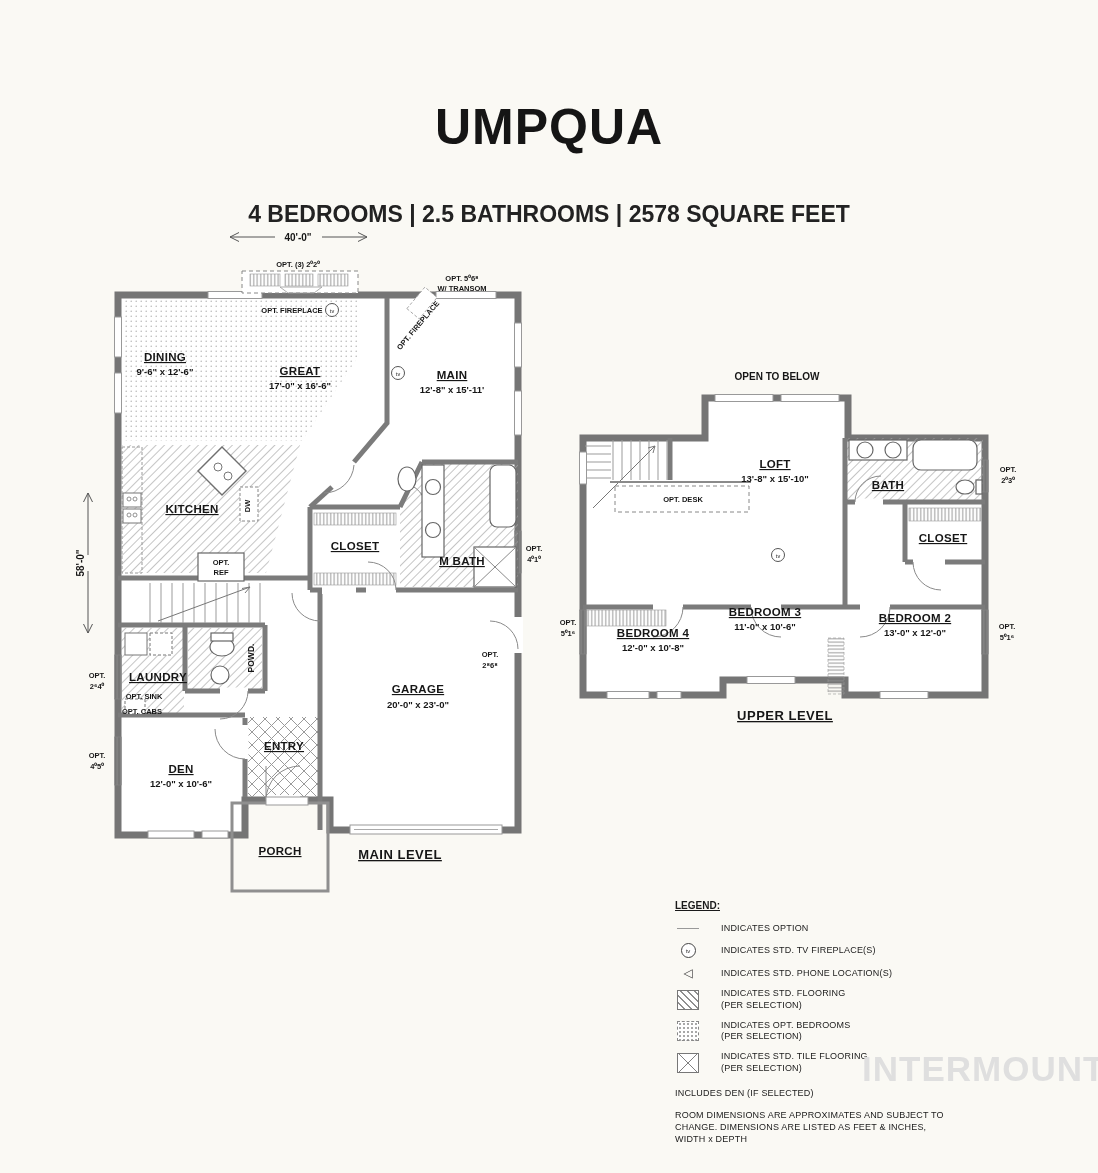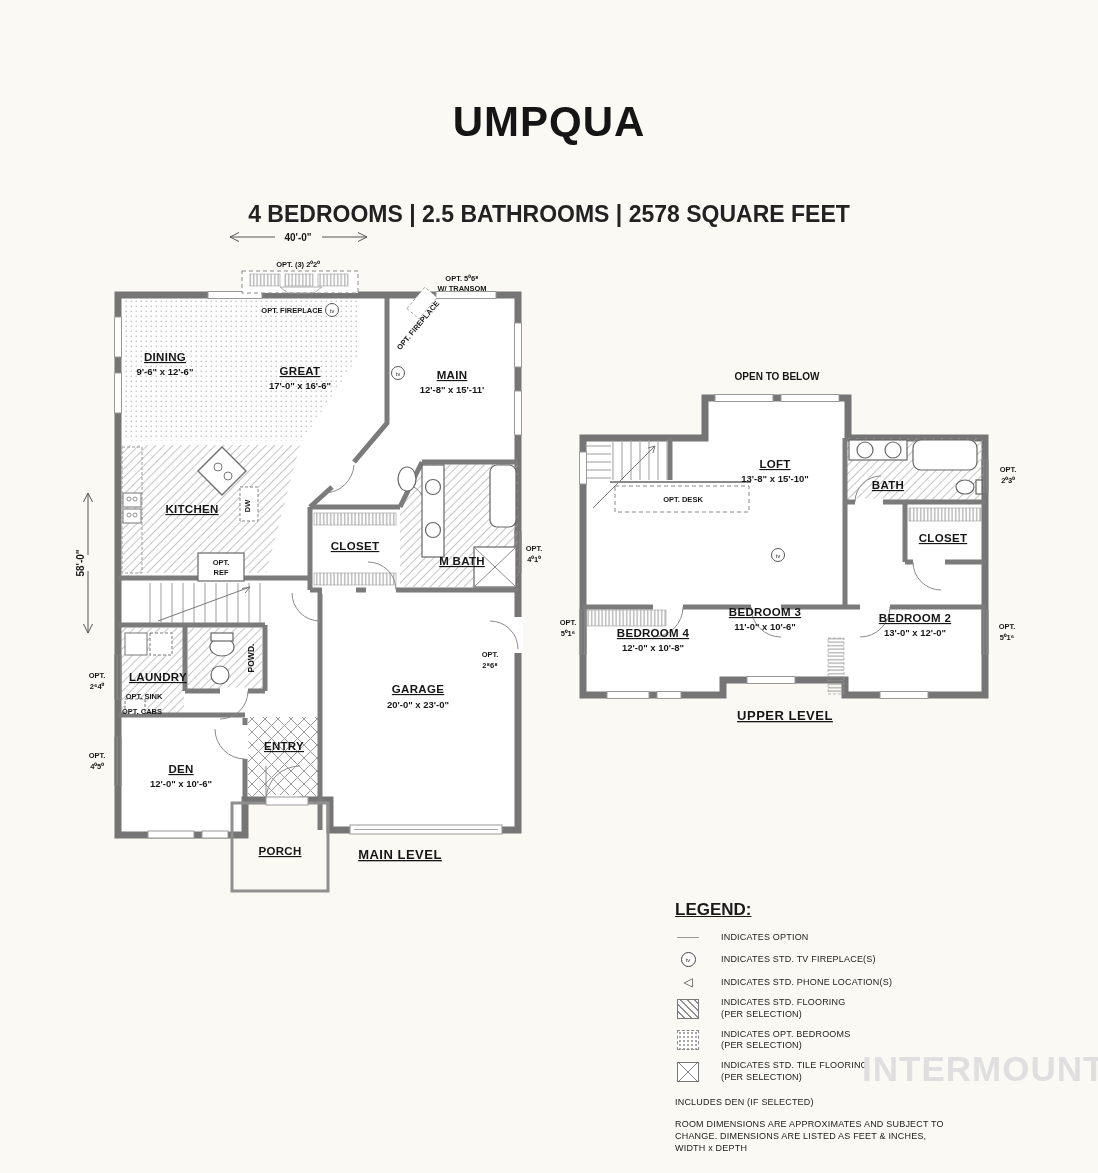--- a/index.html
+++ b/index.html
@@ -1,32 +1,32 @@
 <!DOCTYPE html>
 <html><head>
 <meta charset="utf-8">
 <style>
   html,body{margin:0;padding:0;}
   .canvas{position:relative;width:1098px;height:1173px;background:#faf9f4;overflow:hidden;
           font-family:"Liberation Sans",sans-serif;color:#1a1a1a;}
   .title{position:absolute;top:98px;left:0;width:100%;text-align:center;
-         font-size:42px;font-weight:bold;letter-spacing:1px;color:#151515;}
+         font-size:50px;font-weight:bold;letter-spacing:1px;color:#151515;}
   .subtitle{position:absolute;top:157px;left:0;width:100%;text-align:center;
             font-size:23px;font-weight:bold;color:#222;margin-top:44px;}
   .plan{position:absolute;}
   svg text{font-family:"Liberation Sans",sans-serif;fill:#161616;}
   .room-name{font-size:11.5px;font-weight:bold;text-decoration:underline;letter-spacing:.3px;}
   .room-dims{font-size:9.5px;font-weight:bold;}
   .anno{font-size:8.5px;font-weight:bold;}
   .anno-sm{font-size:7.5px;font-weight:bold;}
   .caption{font-size:13px;font-weight:bold;text-decoration:underline;letter-spacing:.5px;}
   .dim-label{font-size:10px;font-weight:bold;}
   .tv-label{font-size:5.5px;}
   .legend{position:absolute;left:675px;top:900px;width:320px;}
-  .legend-title{font-size:17px;font-weight:bold;text-decoration:underline;margin-bottom:12px;}
+  .legend-title{font-size:10px;font-weight:bold;text-decoration:underline;margin-bottom:12px;}
   .legend-row{display:flex;align-items:center;gap:20px;margin-bottom:9px;}
   .legend-icon{width:26px;display:flex;justify-content:center;align-items:center;flex:none;}
   .legend-text{font-size:9px;letter-spacing:.2px;line-height:1.25;}
   .dash-icon{width:22px;border-top:1.5px solid #999;}
   .tvc{width:13px;height:13px;border:1px solid #444;border-radius:50%;
        display:flex;align-items:center;justify-content:center;font-size:6px;color:#333;background:#fff;}
   .phone-icon{font-size:12px;color:#444;line-height:1;}
   .swatch{width:20px;height:18px;border:1px solid #777;background:#fff;flex:none;}
   .swatch.hatch{background-image:repeating-linear-gradient(45deg,#fff 0 4px,#8f8f8f 4px 5px);}
   .swatch.dots{border:1px dashed #888;background-image:radial-gradient(#a8a8a8 .8px,transparent .9px);background-size:4px 4px;}

